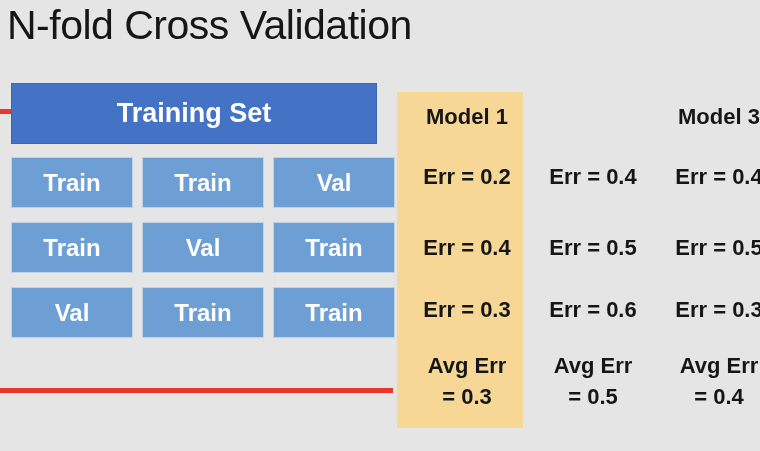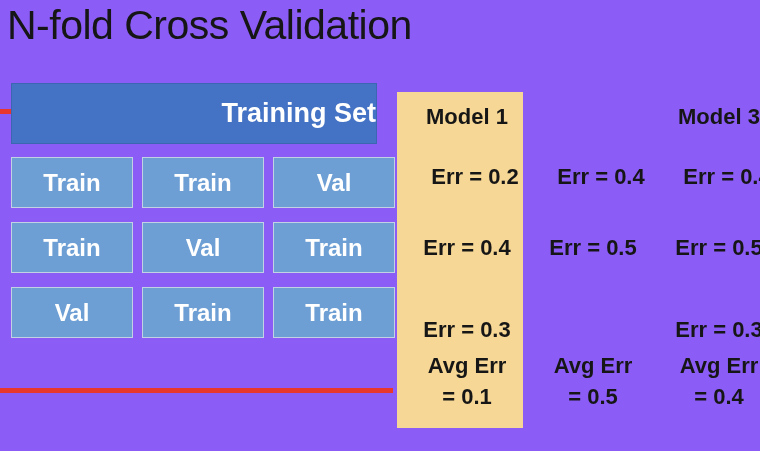--- a/index.html
+++ b/index.html
@@ -1,52 +1,52 @@
 <!DOCTYPE html>
 <html><head>
 <meta charset="utf-8">
 <style>
   html,body{margin:0;padding:0;background:#fff;}
   #stage{
-    position:relative;width:760px;height:451px;background:#8b5cf6;
+    position:relative;width:760px;height:451px;background:#e5e5e5;
     font-family:"Liberation Sans", sans-serif;overflow:hidden;
   }
   .title{
     position:absolute;left:7px;top:2px;font-size:41px;font-weight:400;
     color:#161616;letter-spacing:-0.5px;white-space:nowrap;
   }
   .red-dash{position:absolute;left:0;top:109px;width:12px;height:5px;background:#e8382d;}
   .red-line{position:absolute;left:0;top:388px;width:393px;height:5px;background:#e8382d;}
   .training-bar{
     position:absolute;left:11px;top:83px;width:366px;height:61px;
     background:#4472c4;border:1px solid #3c66b2;box-sizing:border-box;
-    display:flex;align-items:center;justify-content:flex-end;
+    display:flex;align-items:center;justify-content:center;
     color:#ffffff;font-size:27px;font-weight:700;
   }
   .fold-box{
     position:absolute;width:122px;height:51px;background:#6d9fd4;
     border:1px solid #c2d2e4;box-sizing:border-box;
     display:flex;align-items:center;justify-content:center;
     color:#ffffff;font-size:24px;font-weight:600;
   }
   .c0{left:11px;} .c1{left:142px;} .c2{left:273px;}
   .r0{top:157px;} .r1{top:222px;} .r2{top:287px;}
   .highlight-rect{
     position:absolute;left:397px;top:92px;width:126px;height:336px;background:#f6d795;
   }
   .model-col{position:absolute;top:92px;width:126px;height:336px;}
   .m0{left:397px;} .m1{left:523px;} .m2{left:649px;}
   .cell{
     position:absolute;left:0;width:140px;text-align:center;
     color:#161616;font-size:22px;font-weight:600;line-height:28px;white-space:nowrap;
   }
   .cell.name{top:11px;}
-  .cell.err0{top:71px;padding-left:8px;}
+  .cell.err0{top:71px;}
   .cell.err1{top:142px;}
-  .cell.err2{top:224px;}
+  .cell.err2{top:204px;}
   .cell.avg{top:258px;line-height:31px;}
 </style>
 </head>
 <body>
 
 <div id="stage">
 
   <div class="title">N-fold Cross Validation</div>
 
   <div class="red-dash"></div>
@@ -89,27 +89,28 @@
 
   <div class="highlight-rect"></div>
 
   <div class="model-col m0">
     <div class="cell name">Model 1</div>
     <div class="cell err0">Err = 0.2</div>
     <div class="cell err1">Err = 0.4</div>
     <div class="cell err2">Err = 0.3</div>
     <div class="cell avg">
       <div>Avg Err</div>
-      <div>= 0.1</div>
+      <div>= 0.3</div>
     </div>
   </div>
 
   <div class="model-col m1">
     <div class="cell err0">Err = 0.4</div>
     <div class="cell err1">Err = 0.5</div>
+    <div class="cell err2">Err = 0.6</div>
     <div class="cell avg">
       <div>Avg Err</div>
       <div>= 0.5</div>
     </div>
   </div>
 
   <div class="model-col m2">
     <div class="cell name">Model 3</div>
     <div class="cell err0">Err = 0.4</div>
     <div class="cell err1">Err = 0.5</div>

